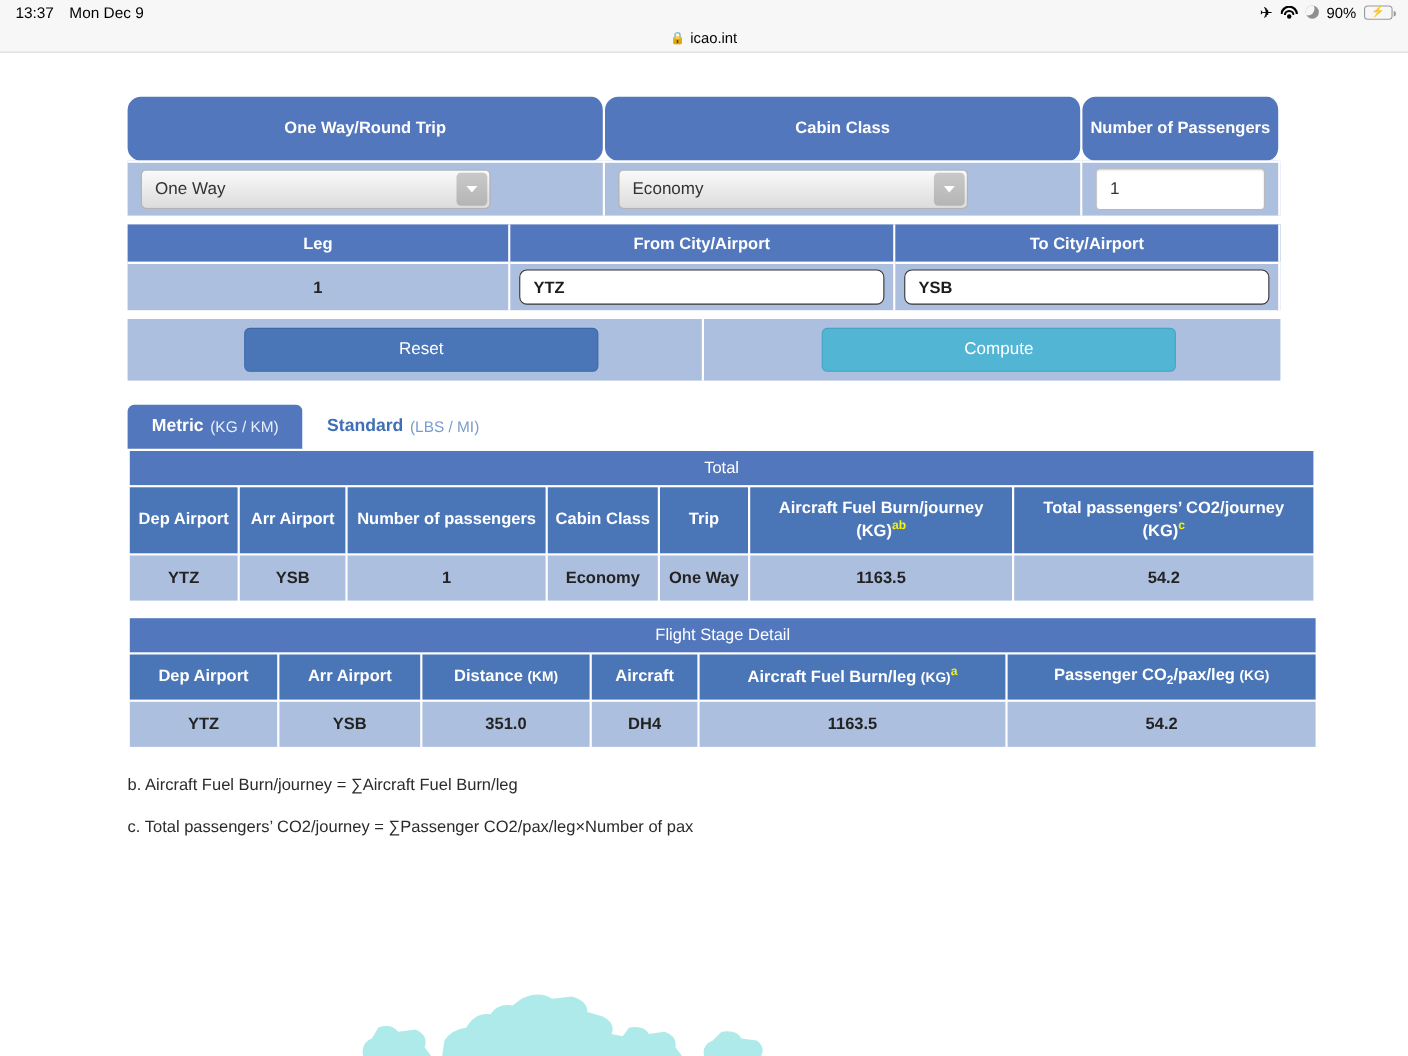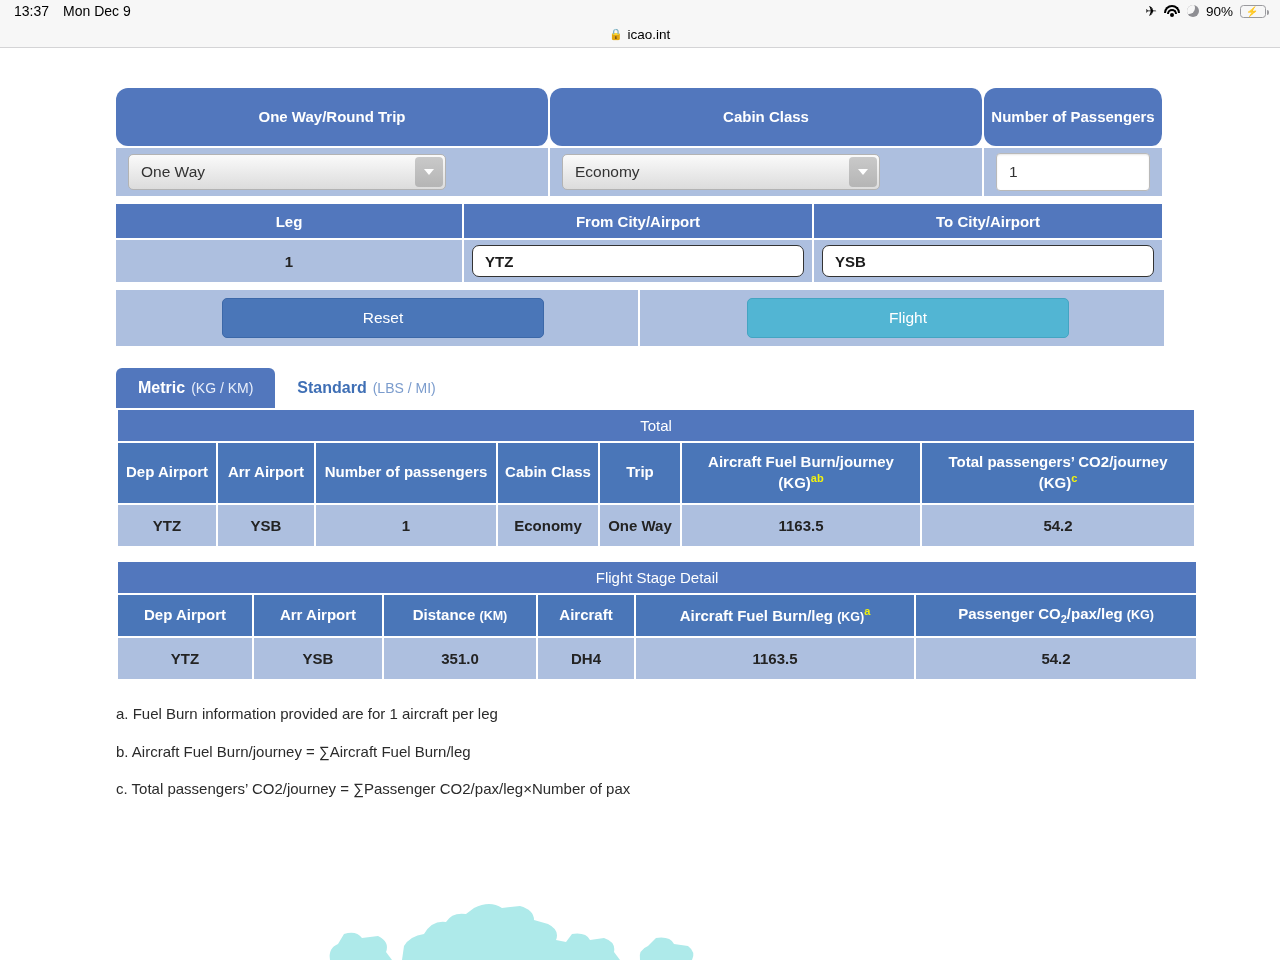--- a/index.html
+++ b/index.html
@@ -293,21 +293,21 @@
         </div>
       </div>
     </div>
   </div>
 
   <div class="actions">
     <div class="act-cell row-light">
       <div class="act-btn act-reset">Reset</div>
     </div>
     <div class="act-cell row-light">
-      <div class="act-btn act-compute">Flight</div>
+      <div class="act-btn act-compute">Compute</div>
     </div>
   </div>
 
   <div class="tabs">
     <div class="tab active">
       <span>Metric</span>
       <span class="small">(KG / KM)</span>
     </div>
     <div class="tab inactive">
       <span>Standard</span>
@@ -389,21 +389,20 @@
       <td>YSB</td>
       <td>351.0</td>
       <td>DH4</td>
       <td>1163.5</td>
       <td>54.2</td>
     </tr>
   </tbody>
       </table>
 
   <div class="notes">
-    <div class="note">a. Fuel Burn information provided are for 1 aircraft per leg</div>
     <div class="note">b. Aircraft Fuel Burn/journey = ∑Aircraft Fuel Burn/leg</div>
     <div class="note">c. Total passengers’ CO2/journey = ∑Passenger CO2/pax/leg×Number of pax</div>
   </div>
 </div>
 
 <svg class="deco" viewBox="0 0 1280 70" preserveAspectRatio="none">
   <path fill="#aeeaea" d="M402 70 L404 56 Q410 46 424 44 Q432 30 446 32 Q452 22 466 24 L474 18
     Q490 10 502 18 L520 16 Q534 20 534 30 L548 34 Q560 40 556 50 L566 52 L572 44
     Q586 42 590 50 L604 48 Q616 52 614 62 L620 70 Z"></path>
   <path fill="#aeeaea" d="M330 70 Q328 58 338 54 L344 44 Q356 40 362 48 L378 46 Q390 52 386 62 L392 70 Z"></path>

